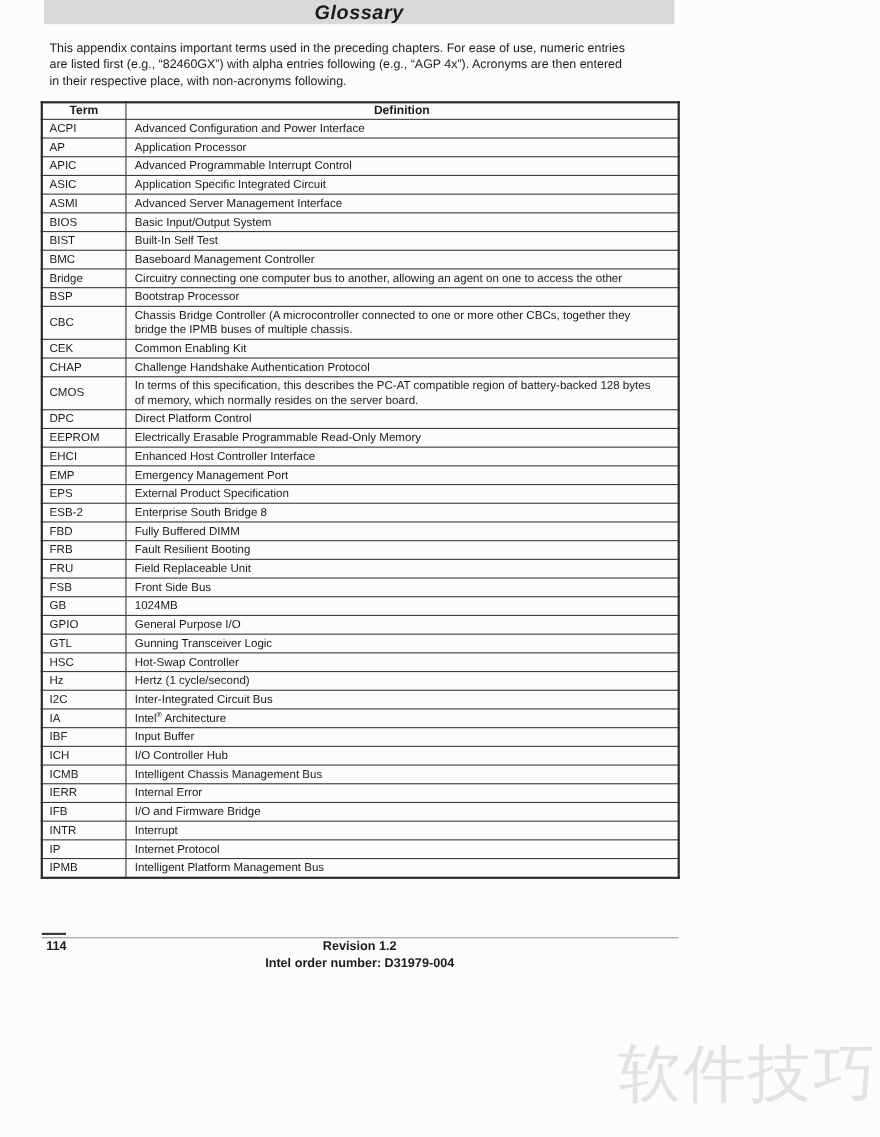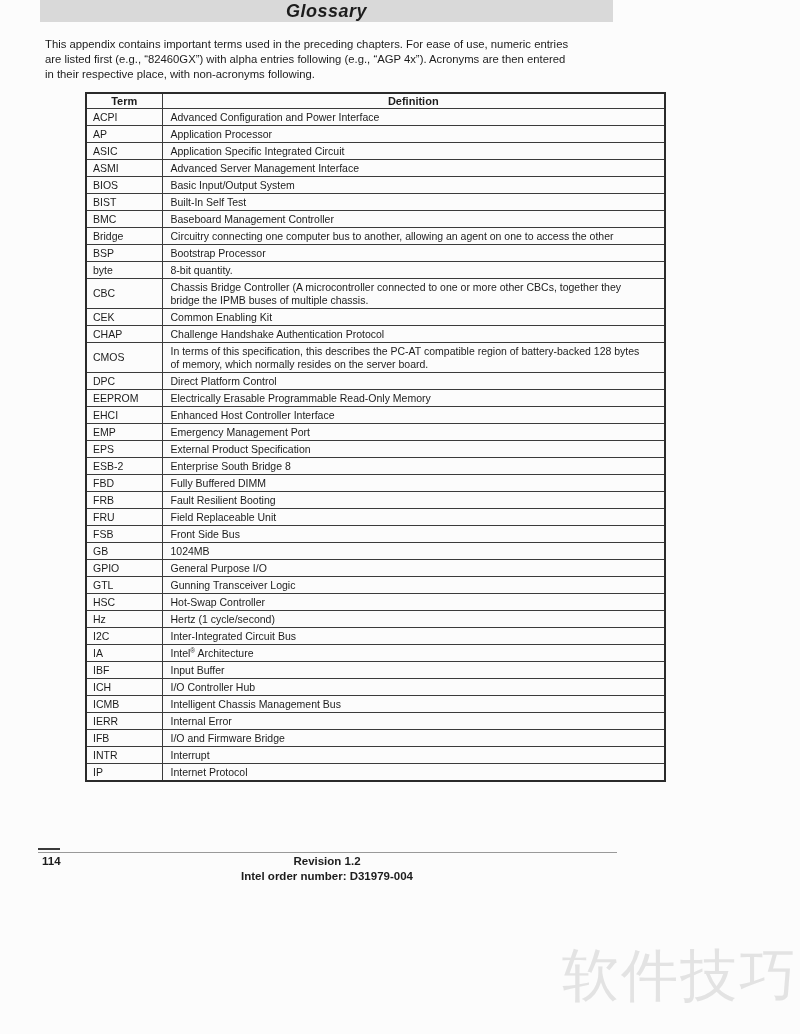--- a/index.html
+++ b/index.html
@@ -20,21 +20,20 @@
     font-size:18px; font-weight:bold; font-style:italic; letter-spacing:.5px;
   }
   .intro {
     position:absolute; left:45px; top:37px; width:578px;
     font-size:11.3px; line-height:15.2px;
   }
   table.glossary {
     position:absolute; left:37px; top:92px; width:581px;
     border-collapse:collapse; table-layout:fixed;
     border:2px solid var(--table-outer-border, #2b2b2b);
-    margin-left:48px;
   }
   col.term-col { width:76px; }
   th, td { border:1px solid var(--table-border, #3b3b3b); vertical-align:middle; }
   thead th {
     font-size:11px; font-weight:bold; text-align:center;
     height:14px; padding:1px 2px;
   }
   tbody td {
     font-size:10.5px; line-height:13px; padding:1.5px 4px 1.5px 6px;
   }
@@ -88,20 +87,24 @@
   <tbody>
       <tr>
         <td class="term">ACPI</td>
         <td class="def">Advanced Configuration and Power Interface</td>
       </tr>
       <tr>
         <td class="term">AP</td>
         <td class="def">Application Processor</td>
       </tr>
       <tr>
+        <td class="term">APIC</td>
+        <td class="def">Advanced Programmable Interrupt Control</td>
+      </tr>
+      <tr>
         <td class="term">ASIC</td>
         <td class="def">Application Specific Integrated Circuit</td>
       </tr>
       <tr>
         <td class="term">ASMI</td>
         <td class="def">Advanced Server Management Interface</td>
       </tr>
       <tr>
         <td class="term">BIOS</td>
         <td class="def">Basic Input/Output System</td>
@@ -114,24 +117,20 @@
         <td class="term">BMC</td>
         <td class="def">Baseboard Management Controller</td>
       </tr>
       <tr>
         <td class="term">Bridge</td>
         <td class="def">Circuitry connecting one computer bus to another, allowing an agent on one to access the other</td>
       </tr>
       <tr>
         <td class="term">BSP</td>
         <td class="def">Bootstrap Processor</td>
-      </tr>
-      <tr>
-        <td class="term">byte</td>
-        <td class="def">8-bit quantity.</td>
       </tr>
       <tr>
         <td class="term">CBC</td>
         <td class="def">Chassis Bridge Controller (A microcontroller connected to one or more other CBCs, together they
 bridge the IPMB buses of multiple chassis.</td>
       </tr>
       <tr>
         <td class="term">CEK</td>
         <td class="def">Common Enabling Kit</td>
       </tr>
@@ -232,20 +231,24 @@
         <td class="term">IFB</td>
         <td class="def">I/O and Firmware Bridge</td>
       </tr>
       <tr>
         <td class="term">INTR</td>
         <td class="def">Interrupt</td>
       </tr>
       <tr>
         <td class="term">IP</td>
         <td class="def">Internet Protocol</td>
+      </tr>
+      <tr>
+        <td class="term">IPMB</td>
+        <td class="def">Intelligent Platform Management Bus</td>
       </tr>
     </tbody>
 </table>
 
 <div class="footer-num-overline"></div>
 <div class="footer-rule"></div>
 <div class="footer-page">114</div>
 <div class="footer-center">
   <div>Revision 1.2</div>
   <div>Intel order number: D31979-004</div>

